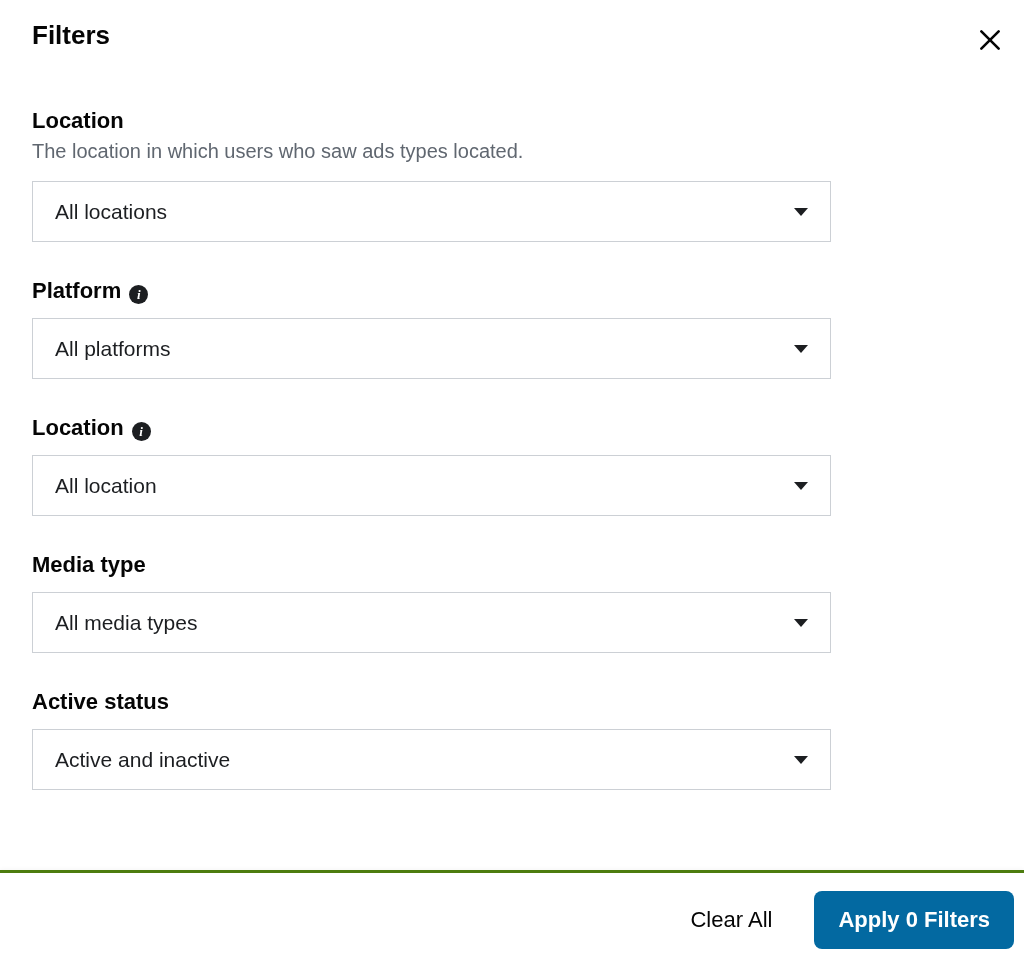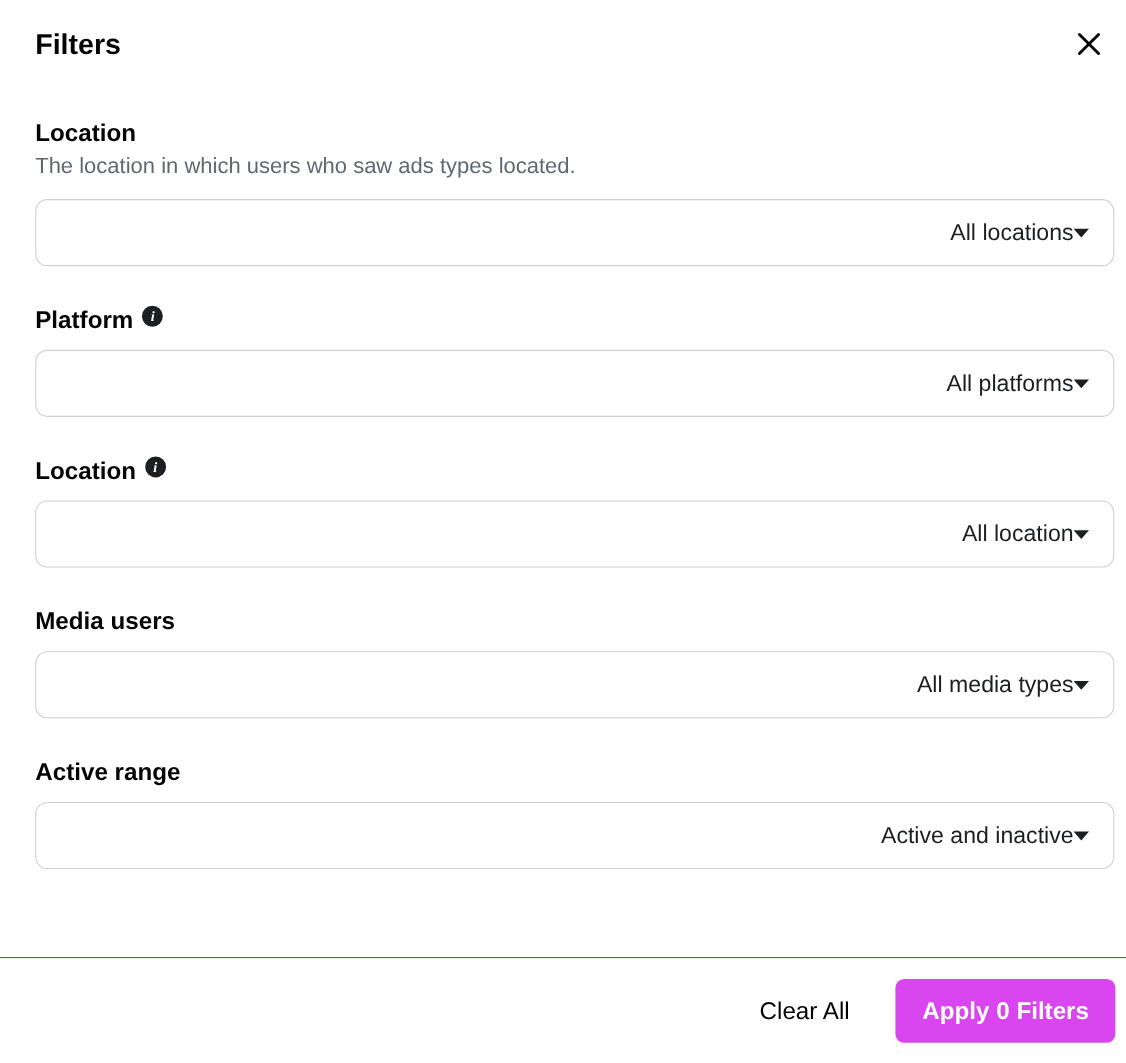--- a/index.html
+++ b/index.html
@@ -17,21 +17,21 @@
       color: #1c1e21;
     }
     .content {
       padding: 20px 14px 0 32px;
       height: 870px;
       overflow: hidden;
     }
     .header-row {
       display: flex;
       justify-content: space-between;
-      align-items: center;
+      align-items: flex-start;
       margin-bottom: 48px;
     }
     .title {
       font-size: 26px;
       font-weight: 700;
       color: #050505;
     }
     .close-btn {
       width: 40px;
       height: 40px;
@@ -44,21 +44,21 @@
     }
     .close-btn svg {
       width: 26px;
       height: 26px;
     }
     .section {
       margin-bottom: 36px;
     }
     .section-label-row {
       display: flex;
-      align-items: flex-start;
+      align-items: flex-end;
       gap: 8px;
       margin-bottom: 6px;
     }
     .section-label {
       font-size: 22px;
       font-weight: 700;
       color: #050505;
     }
     .section-desc {
       font-size: 20px;
@@ -76,28 +76,28 @@
       display: inline-flex;
       align-items: center;
       justify-content: center;
       font-size: 13px;
       font-weight: 700;
       font-family: Georgia, serif;
       font-style: italic;
       cursor: pointer;
     }
     .select-field {
-      width: 981px;
+      width: 799px;
       height: 61px;
       border: 1px solid #ccd0d5;
-      border-radius: 11px;
+      border-radius: 0;
       background: #fff;
       display: flex;
       align-items: center;
-      justify-content: flex-end;
+      justify-content: space-between;
       padding: 0 22px;
       cursor: pointer;
       font-size: 21px;
       color: #1c1e21;
     }
     .select-field .caret {
       width: 0;
       height: 0;
       border-left: 7px solid transparent;
       border-right: 7px solid transparent;
@@ -105,40 +105,40 @@
     }
     .no-desc-gap {
       margin-top: 14px;
     }
     .footer {
       position: absolute;
       bottom: 0;
       left: 0;
       right: 0;
       height: 96px;
-      border-top: 1px solid #4d7c0f;
+      border-top: 3px solid #4d7c0f;
       box-shadow: 0 -1px 4px rgba(0,0,0,0.04);
       display: flex;
       align-items: center;
       justify-content: flex-end;
       padding-right: 10px;
       gap: 22px;
       background: #fff;
     }
     .clear-btn {
       background: transparent;
       border: none;
       font-size: 22px;
       font-weight: 500;
       color: #050505;
       cursor: pointer;
       padding: 14px 20px;
     }
     .apply-btn {
-      background: #d946ef;
+      background: #0369a1;
       color: #fff;
       border: none;
       border-radius: 8px;
       font-size: 22px;
       font-weight: 700;
       padding: 16px 24px;
       cursor: pointer;
     }
   </style>
 </head>
@@ -184,31 +184,31 @@
       <span class="info-icon">i</span>
     </div>
     <div class="select-field no-desc-gap">
       <span>All location</span>
       <span class="caret"></span>
     </div>
   </div>
 
   <div class="section">
     <div class="section-label-row">
-      <span class="section-label">Media users</span>
+      <span class="section-label">Media type</span>
     </div>
     <div class="select-field no-desc-gap">
       <span>All media types</span>
       <span class="caret"></span>
     </div>
   </div>
 
   <div class="section">
     <div class="section-label-row">
-      <span class="section-label">Active range</span>
+      <span class="section-label">Active status</span>
     </div>
     <div class="select-field no-desc-gap">
       <span>Active and inactive</span>
       <span class="caret"></span>
     </div>
   </div>
 
 
 </div>
 

